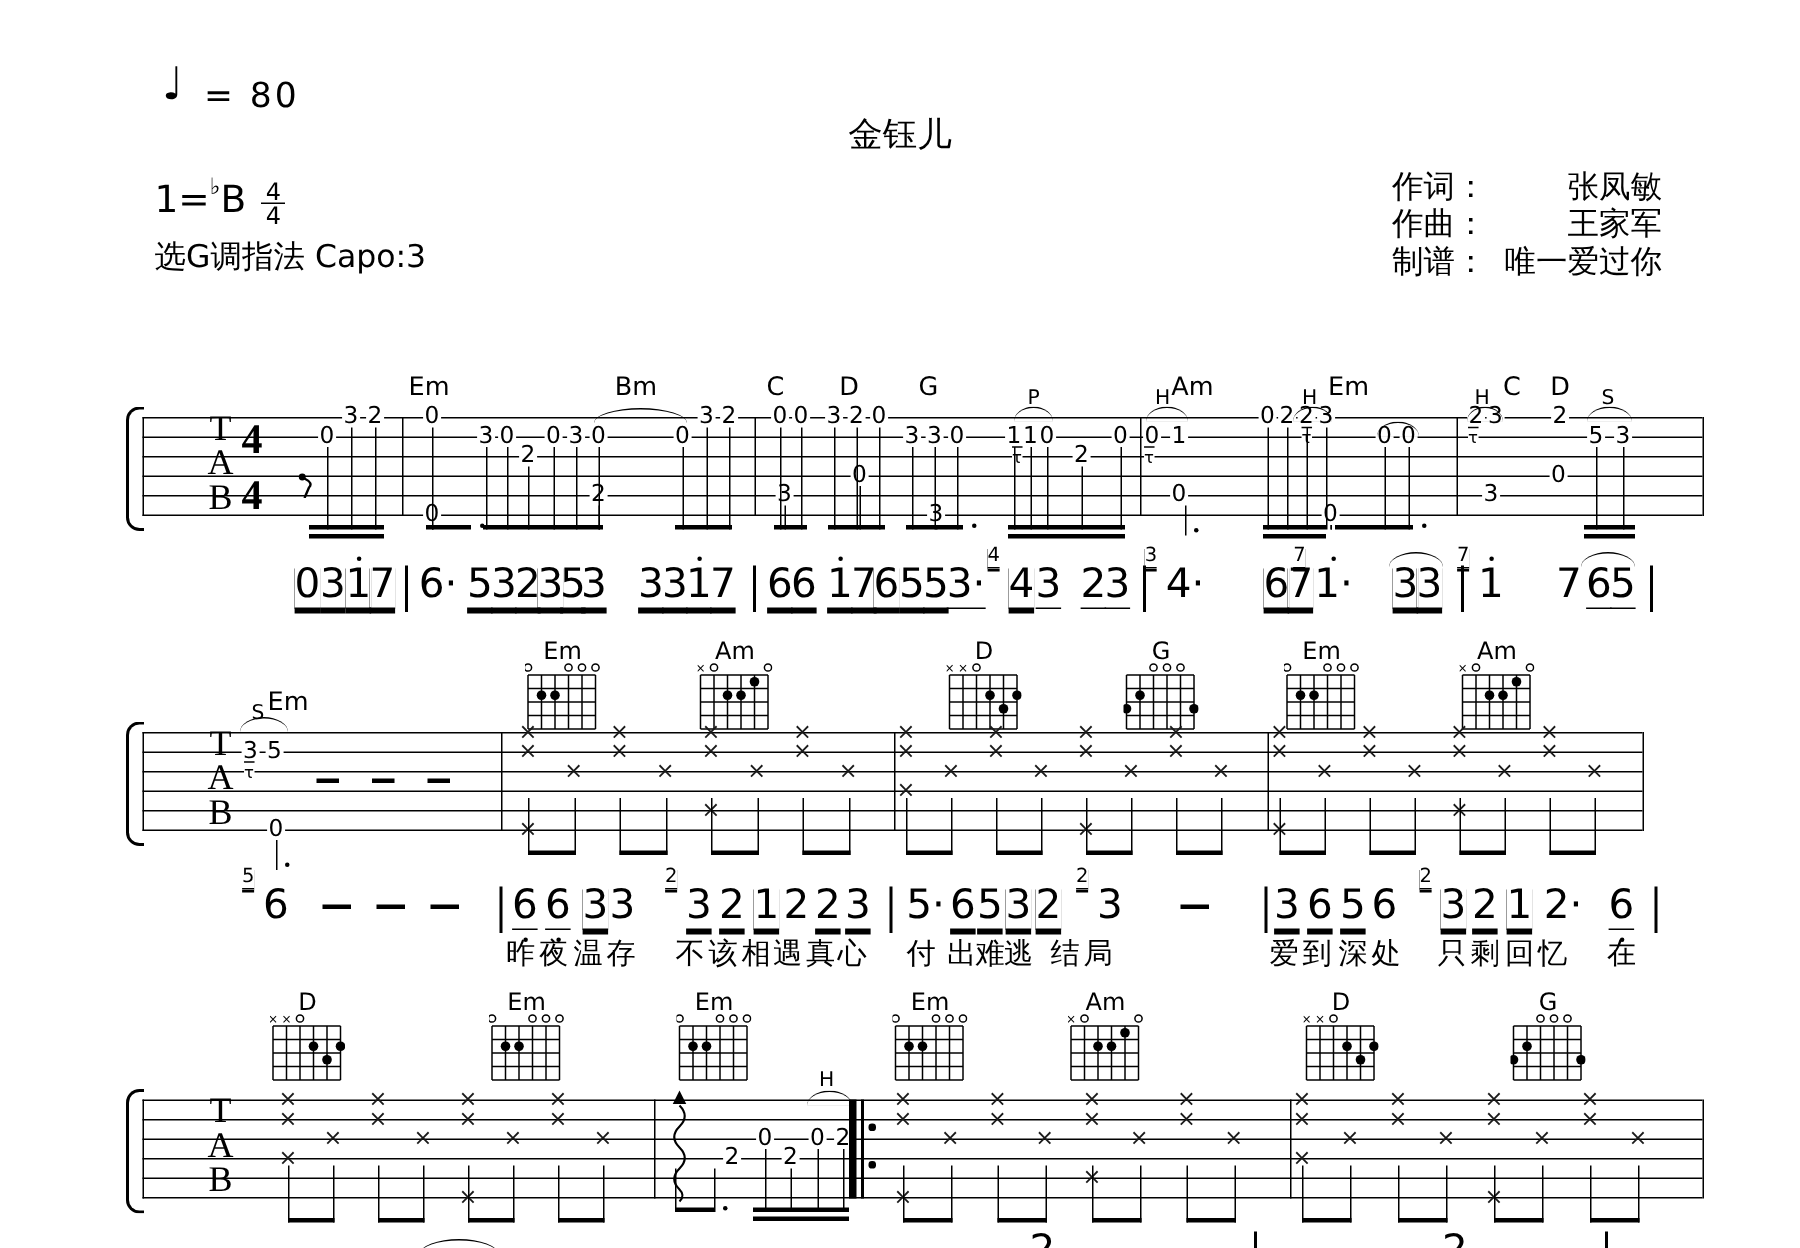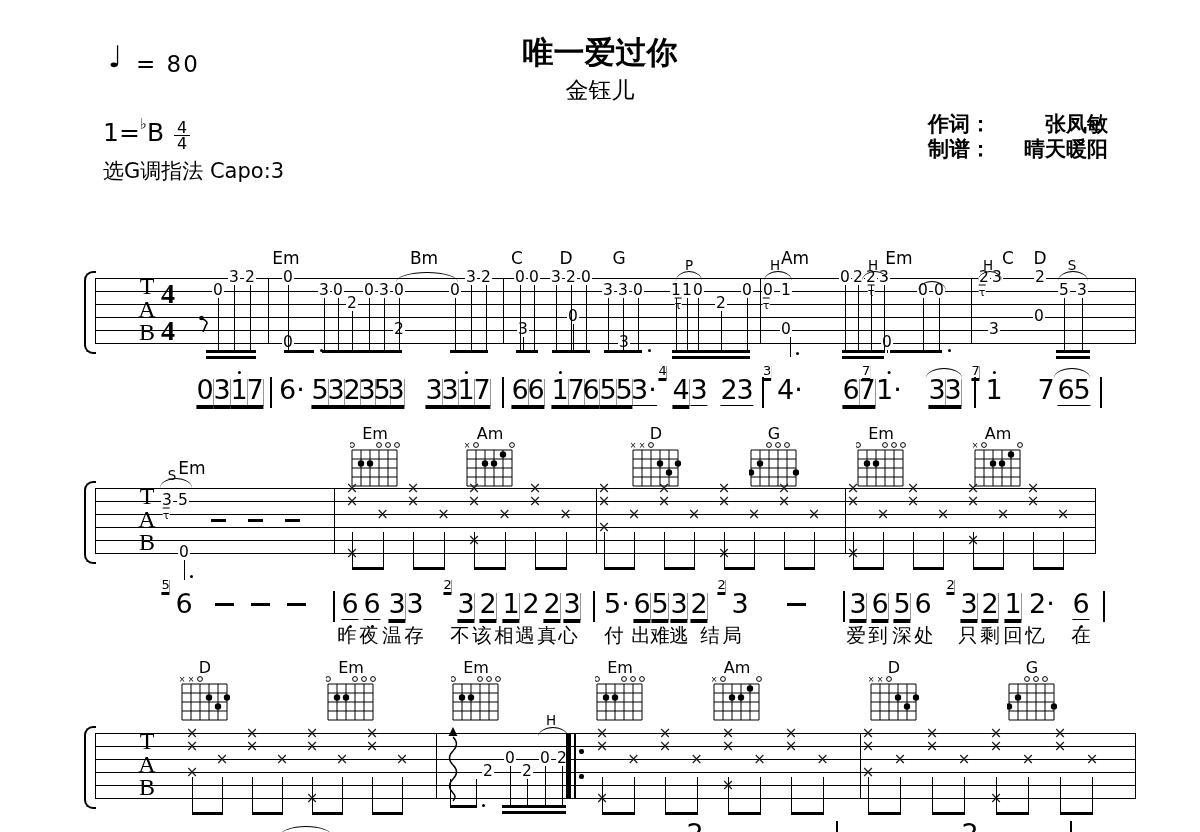--- a/index.html
+++ b/index.html
@@ -9,21 +9,21 @@
   .hdr-tempo-note{font-size:30px;line-height:1;}
   .hdr-tempo-val{font-size:23px;line-height:1;letter-spacing:2px;}
   .hdr-title{font-size:31px;font-weight:700;line-height:1;}
   .hdr-artist{font-size:23px;line-height:1;}
   .hdr-key{font-size:25px;line-height:1;}
   .hdr-flat{font-size:15px;vertical-align:12px;}
   .frac{display:inline-block;text-align:center;vertical-align:-8px;margin-left:10px;}
   .frac span{display:block;font-size:16px;line-height:15px;padding:0 3px;}
   .frac span:first-child{border-bottom:1.5px solid #000;}
   .hdr-fing{font-size:21px;line-height:1;}
-  .credits{font-size:21px;line-height:25px;width:180px;font-weight:bold;}
+  .credits{font-size:21px;line-height:25px;width:180px;}
   .credit-row{display:flex;}
   .credit-row .cv{margin-left:auto;}
   .mel{font-size:27px;line-height:1;padding-bottom:2px;}
   .u1{border-bottom:1.7px solid #000;}
   .u2{border-bottom:1.7px solid #000;box-shadow:0 3px 0 #000;}
   .grace{position:absolute;left:-14px;top:-12px;font-size:13px;line-height:1;
          border-bottom:1px solid #000;box-shadow:0 2px 0 #000;padding-bottom:1px;}
   .odot{position:absolute;left:50%;width:3px;height:3px;border-radius:50%;background:#000;transform:translateX(-50%);}
   .lyr{font-size:19.5px;line-height:1;white-space:nowrap;}
   .fret{font-size:15.5px;line-height:1;background:#fff;padding:0 1px;}
@@ -36,36 +36,39 @@
   .arc{border-top:1.5px solid #000;border-radius:50% 50% 0 0 / 100% 100% 0 0;}
 </style>
 </head>
 <body>
 
 <div class="page">
 
   <span class="abs hdr-tempo-note" style="left:108px;top:42px;">♩</span>
   <span class="abs hdr-tempo-val" style="left:136px;top:53px;">=  80</span>
 
-  <div class="abs hdr-title" style="left:600px;top:37px;transform:translateX(-50%);">唯一爱过你</div>
   <div class="abs hdr-artist" style="left:600px;top:79px;transform:translateX(-50%);">金钰儿</div>
 
   <div class="abs hdr-key" style="left:103px;top:117px;">
     <span>1=</span><span class="hdr-flat">♭</span><span>B</span><span class="frac"><span>4</span><span>4</span></span>
   </div>
   <div class="abs hdr-fing" style="left:103px;top:161px;">选G调指法 Capo:3</div>
 
   <div class="abs credits" style="left:928px;top:112px;">
     <div class="credit-row">
       <span>作词：</span>
       <span class="cv">张凤敏</span>
     </div>
     <div class="credit-row">
+      <span>作曲：</span>
+      <span class="cv">王家军</span>
+    </div>
+    <div class="credit-row">
       <span>制谱：</span>
-      <span class="cv">晴天暖阳</span>
+      <span class="cv">唯一爱过你</span>
     </div>
   </div>
 
   <div></div>
 <div class="abs" style="left: 95px; top: 278px; width: 1040px; height: 1.1px; background: rgb(0, 0, 0);"></div>
     <div class="abs" style="left: 95px; top: 291px; width: 1040px; height: 1.1px; background: rgb(0, 0, 0);"></div>
     <div class="abs" style="left: 95px; top: 304px; width: 1040px; height: 1.1px; background: rgb(0, 0, 0);"></div>
     <div class="abs" style="left: 95px; top: 317px; width: 1040px; height: 1.1px; background: rgb(0, 0, 0);"></div>
     <div class="abs" style="left: 95px; top: 330px; width: 1040px; height: 1.1px; background: rgb(0, 0, 0);"></div>
     <div class="abs" style="left: 95px; top: 343px; width: 1040px; height: 1.1px; background: rgb(0, 0, 0);"></div>

